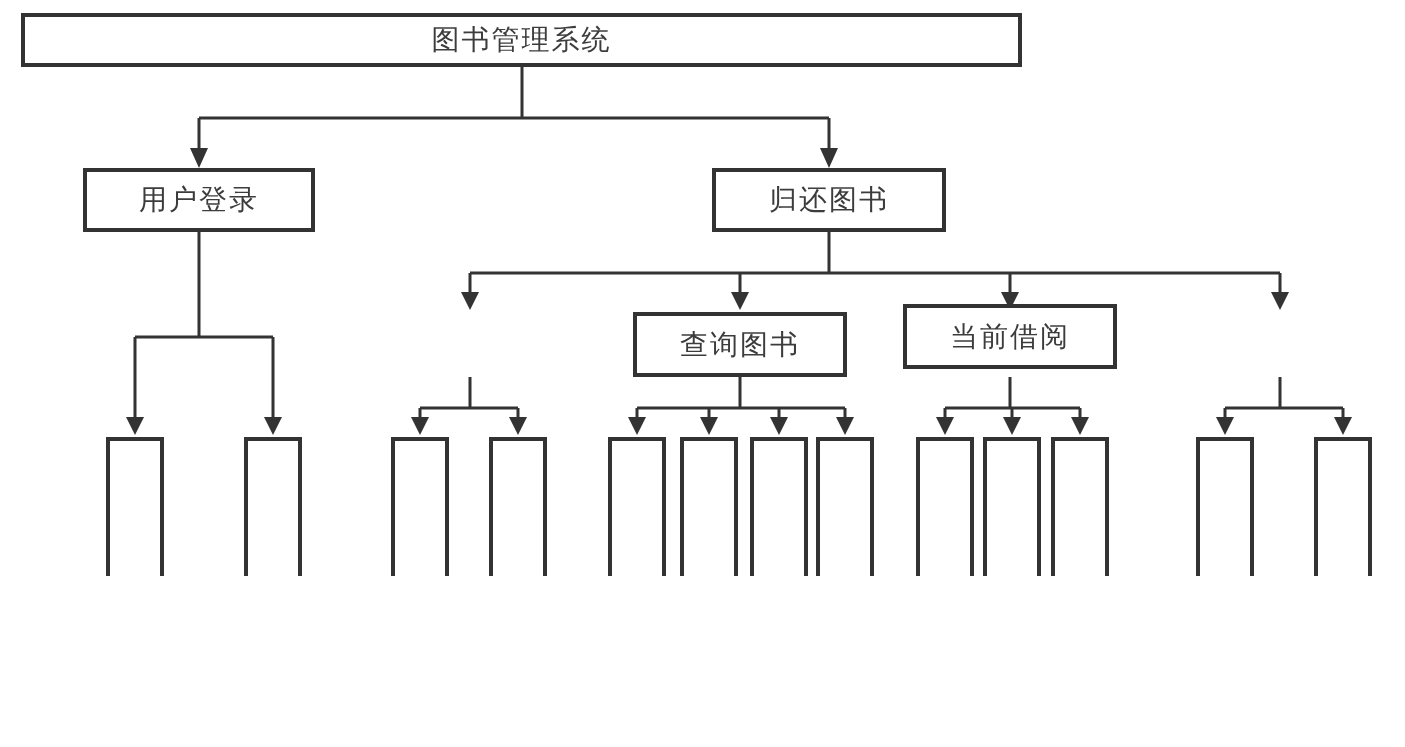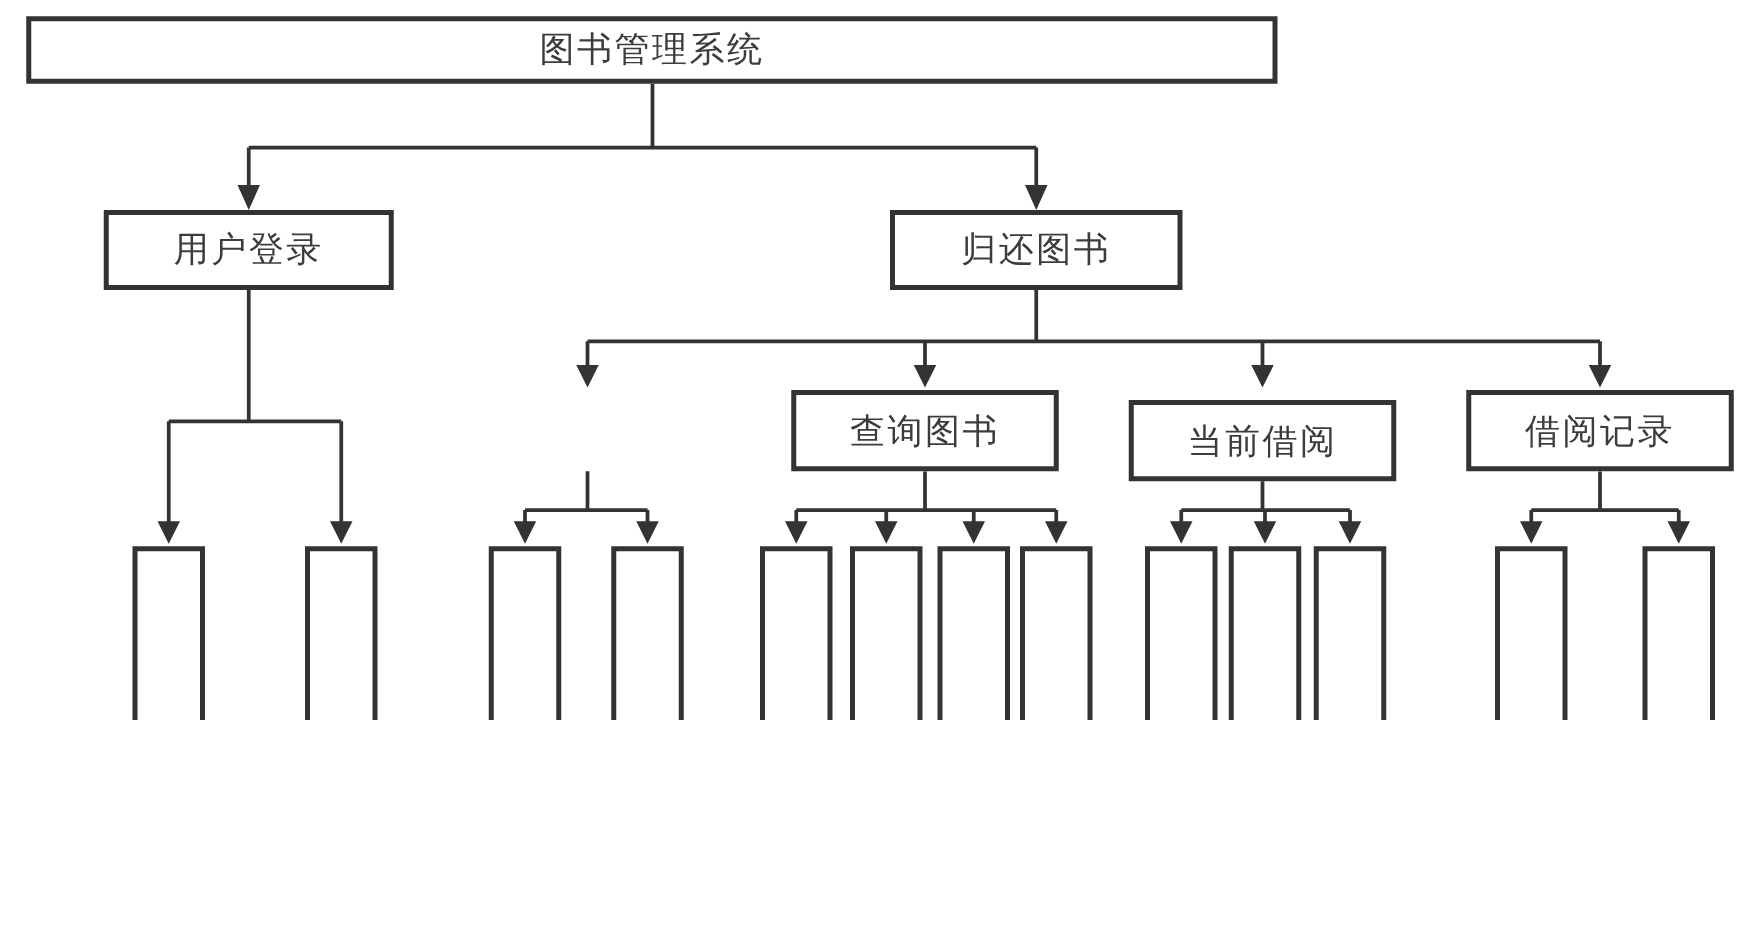--- a/index.html
+++ b/index.html
@@ -64,22 +64,21 @@
              M1071 417 L1089 417 L1080 435 Z
              M1216 417 L1234 417 L1225 435 Z  M1334 417 L1352 417 L1343 435 Z"></path>
   </svg>
 
   <div class="box h" style="left:21px;top:13px;width:1001px;height:54px">图书管理系统</div>
 
   <div class="box h" style="left:83px;top:168px;width:232px;height:64px">用户登录</div>
   <div class="box h" style="left:712px;top:168px;width:234px;height:64px">归还图书</div>
 
   <div class="box h" style="left:633px;top:312px;width:214px;height:65px">查询图书</div>
-  <div class="box h" style="left:903px;top:320px;width:214px;height:65px">当前借阅</div>
-  <div class="box h" style="left:1173px;top:312px;width:214px;height:65px">借阅记录</div>
+  <div class="box h" style="left:903px;top:304px;width:214px;height:65px">当前借阅</div>
 
   <div class="box v" style="left:106px;top:437px;width:58px;height:300px">用户登录</div>
   <div class="box v" style="left:244px;top:437px;width:58px;height:300px">注销登录</div>
 
   <div class="box v" style="left:391px;top:437px;width:58px;height:300px">查询图书</div>
   <div class="box v" style="left:489px;top:437px;width:58px;height:300px">借阅图书</div>
 
   <div class="box v" style="left:608px;top:437px;width:58px;height:300px">查询图书</div>
   <div class="box v" style="left:680px;top:437px;width:58px;height:300px">新增图书（管理员）</div>
   <div class="box v" style="left:750px;top:437px;width:58px;height:300px">编辑图书（管理员）</div>

